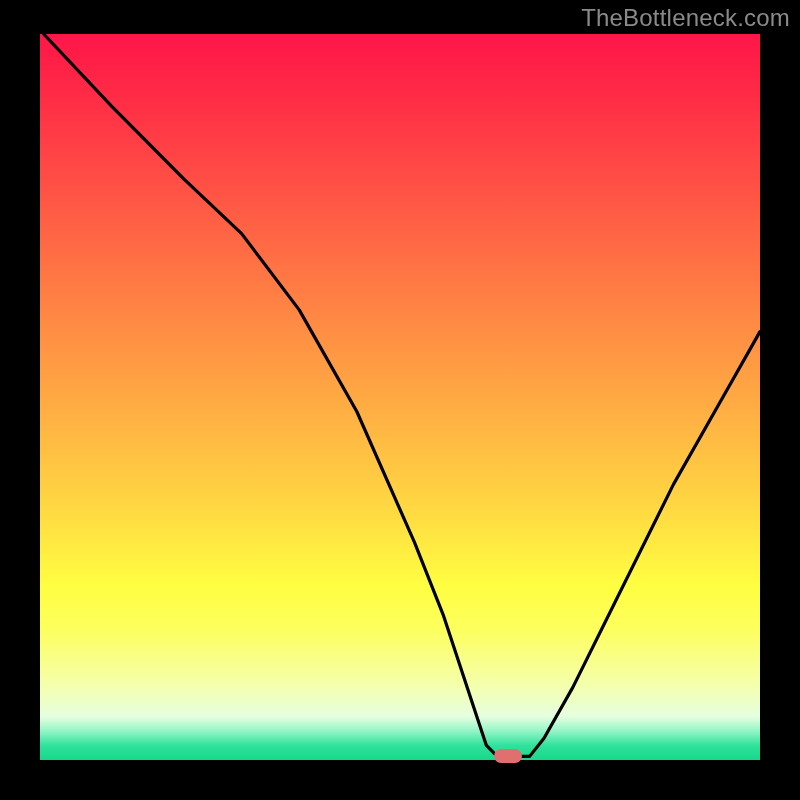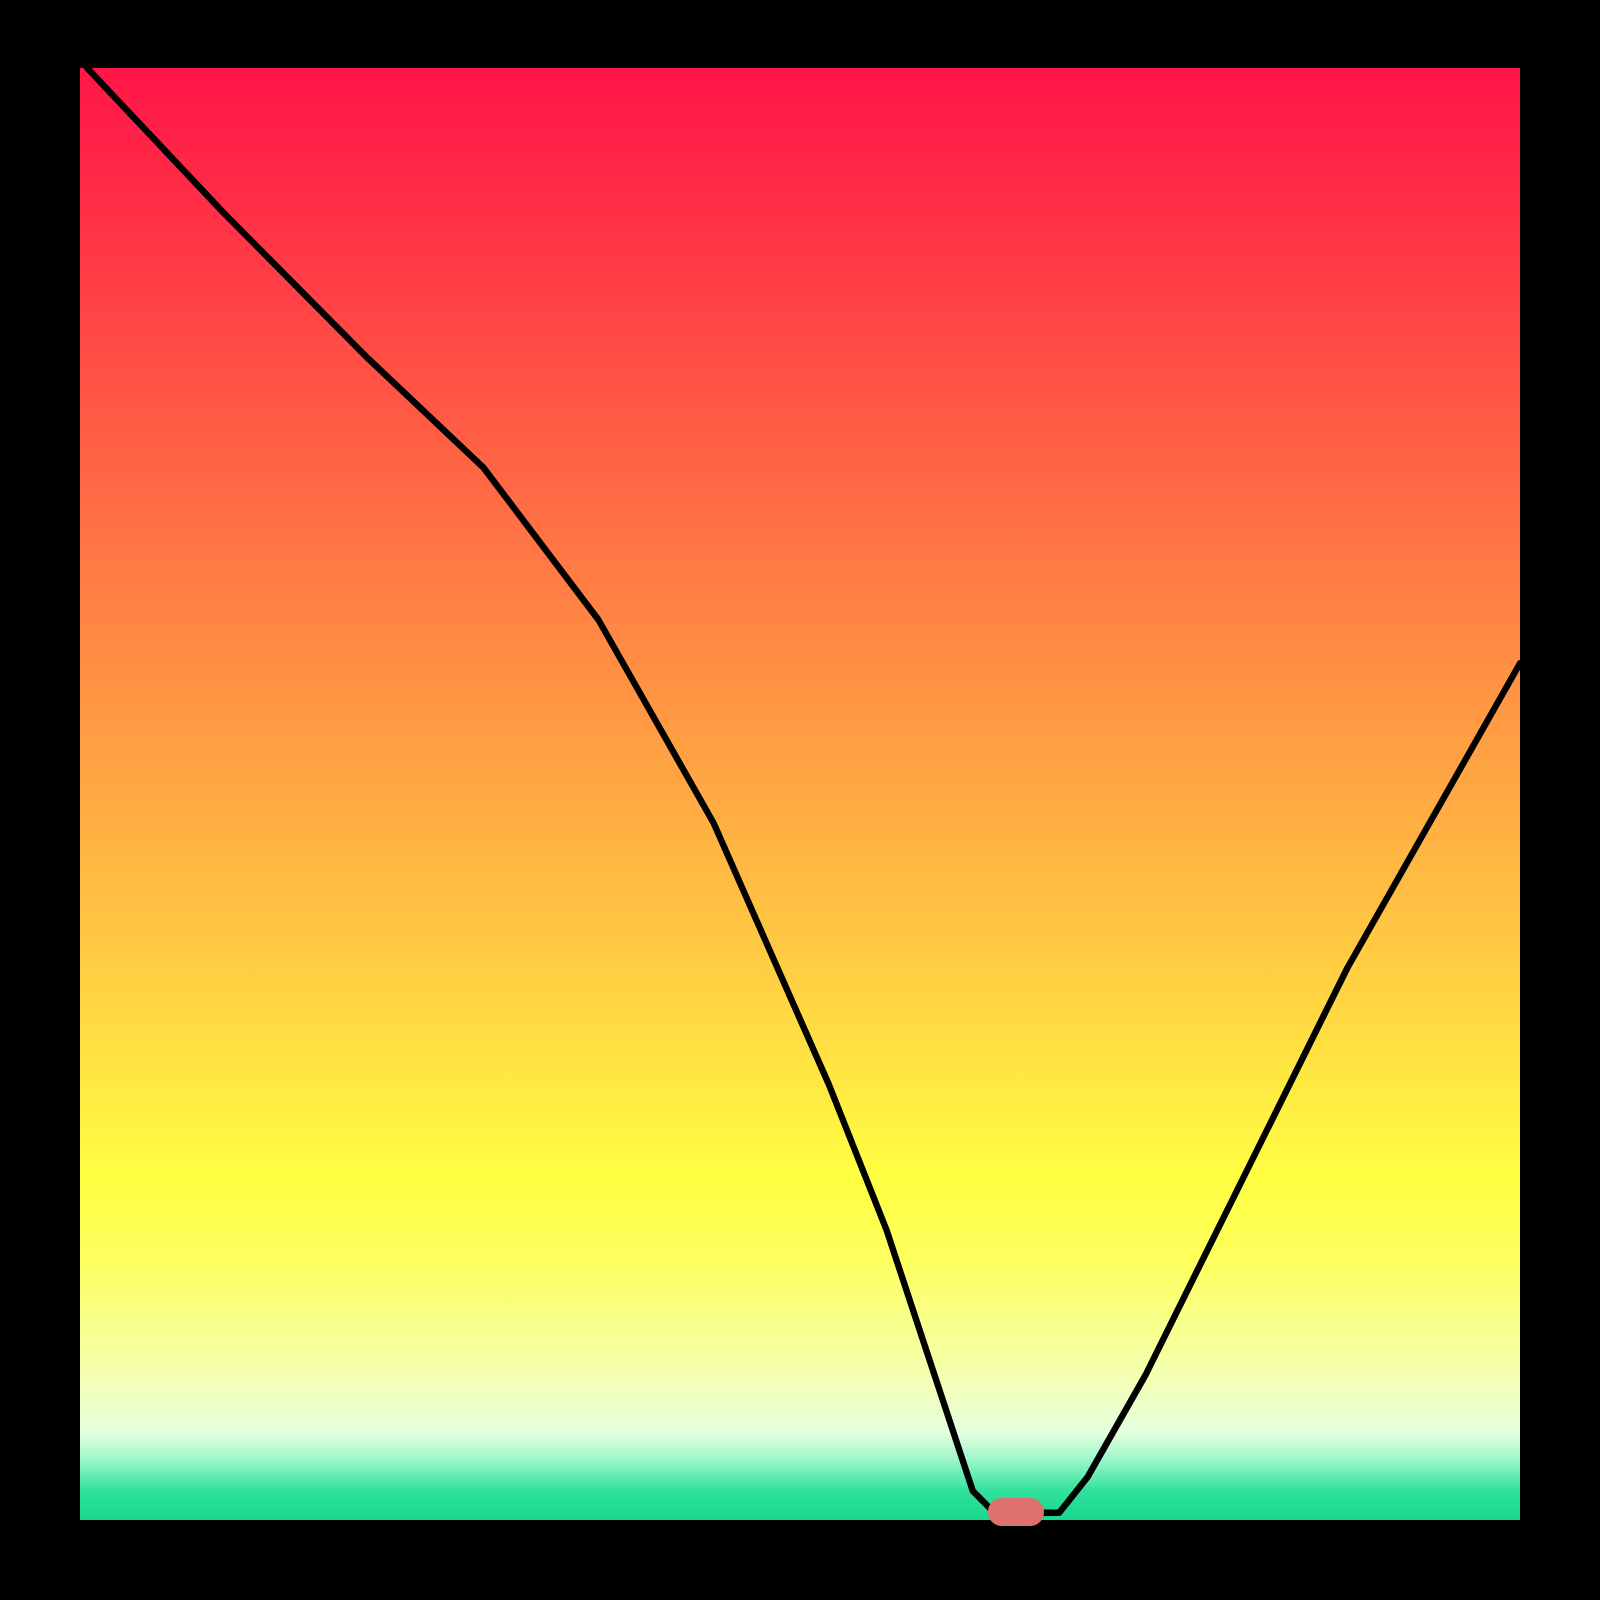--- a/index.html
+++ b/index.html
@@ -69,20 +69,21 @@
     z-index: 3;
     background: #e07070;
     border-radius: 8px;
   }
 </style>
 </head>
 <body>
 
 <div class="container">
 
+  <div class="watermark">TheBottleneck.com</div>
 
   <div class="plot-area">
     <div class="gradient-bg"></div>
 
     <svg class="curve-layer" viewBox="0 0 720 726" preserveAspectRatio="none">
       <path id="curve-path" fill="none" stroke="#000000" stroke-width="3.2" stroke-linejoin="round" stroke-linecap="round" d="M 3.60 0.00 L 72.00 72.60 L 144.00 145.20 L 201.60 199.65 L 259.20 275.88 L 316.80 377.52 L 374.40 508.20 L 403.20 580.80 L 432.00 667.92 L 446.40 711.48 L 457.20 722.37 L 468.00 722.37 L 489.60 722.37 L 504.00 704.22 L 532.80 653.40 L 576.00 566.28 L 633.60 450.12 L 691.20 348.48 L 720.00 297.66"></path>
     </svg>
 
     <div id="marker" class="marker" style="left: 453.6px; width: 28.8px; top: 715.37px; height: 14px;"></div>
   </div>

